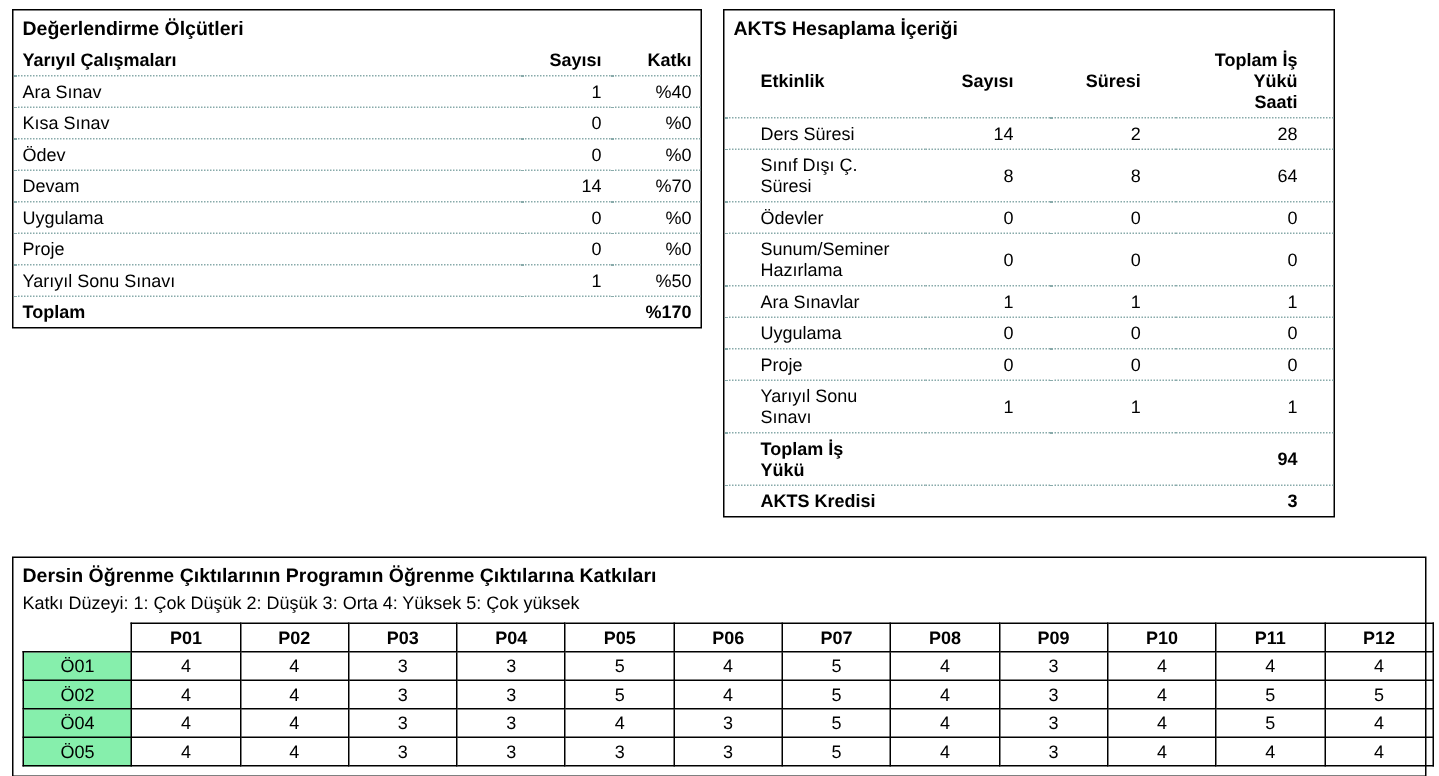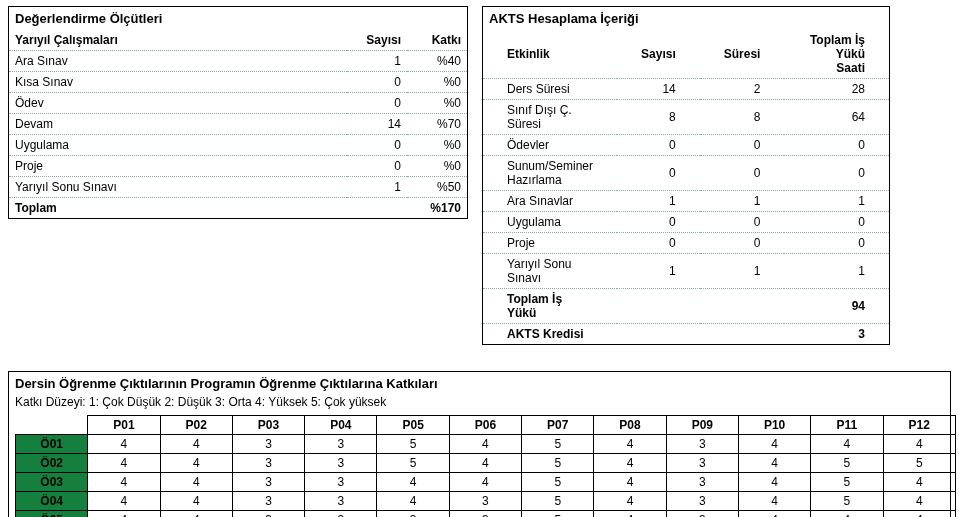--- a/index.html
+++ b/index.html
@@ -78,22 +78,22 @@
   .matrix-table th, .matrix-table td {
     border: 1px solid #000;
     padding: 2px 0;
     text-align: center;
     width: 34px;
     font-weight: normal;
     font-size: 12px;
   }
   .matrix-table thead th { font-weight: bold; }
   .matrix-table tbody th {
-    font-weight: bold;
-    background: #15803d;
+    font-weight: normal;
+    background: #86efac;
     width: 34px;
   }
   .matrix-table thead th:first-child { border: none; background: transparent; }
 </style>
 </head>
 <body>
 
 <div class="top-row">
 
   <div class="panel panel-left">
@@ -274,35 +274,20 @@
           <td>5</td>
           <td>4</td>
           <td>5</td>
           <td>4</td>
           <td>3</td>
           <td>4</td>
           <td>5</td>
           <td>5</td>
         </tr>
         <tr>
-          <th>Ö03</th>
-          <td>4</td>
-          <td>4</td>
-          <td>3</td>
-          <td>3</td>
-          <td>4</td>
-          <td>4</td>
-          <td>5</td>
-          <td>4</td>
-          <td>3</td>
-          <td>4</td>
-          <td>5</td>
-          <td>4</td>
-        </tr>
-        <tr>
           <th>Ö04</th>
           <td>4</td>
           <td>4</td>
           <td>3</td>
           <td>3</td>
           <td>4</td>
           <td>3</td>
           <td>5</td>
           <td>4</td>
           <td>3</td>

